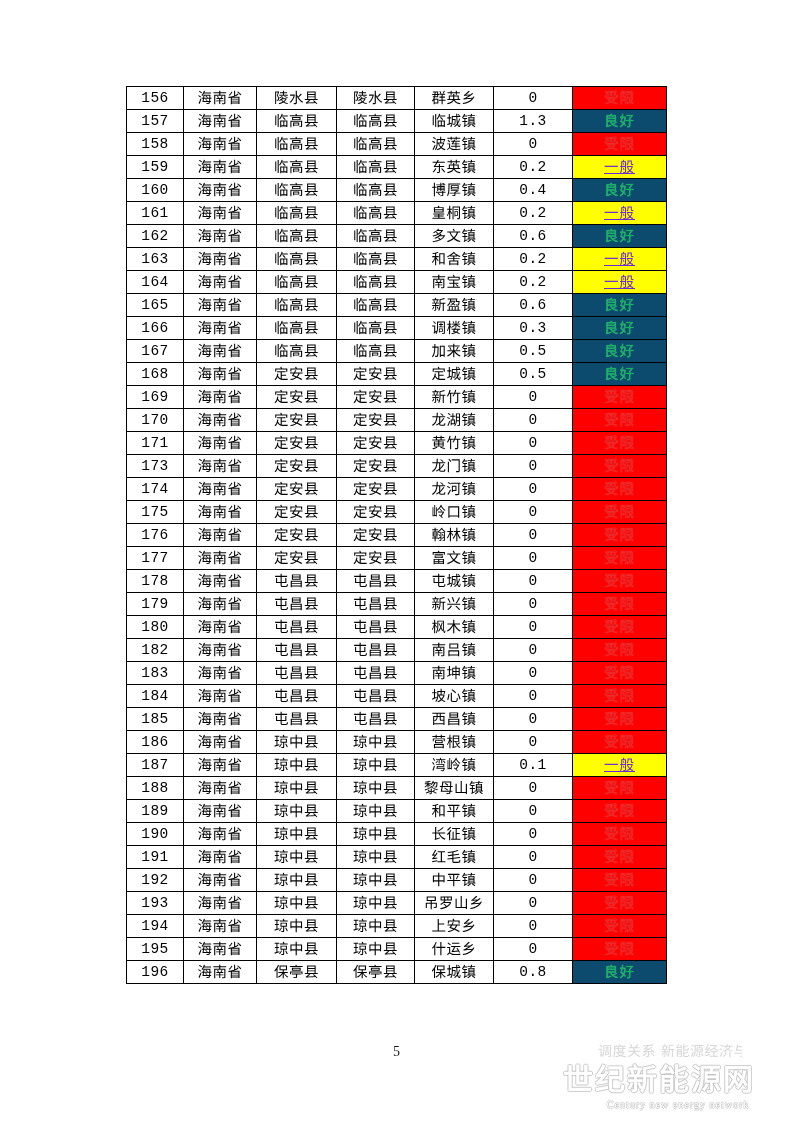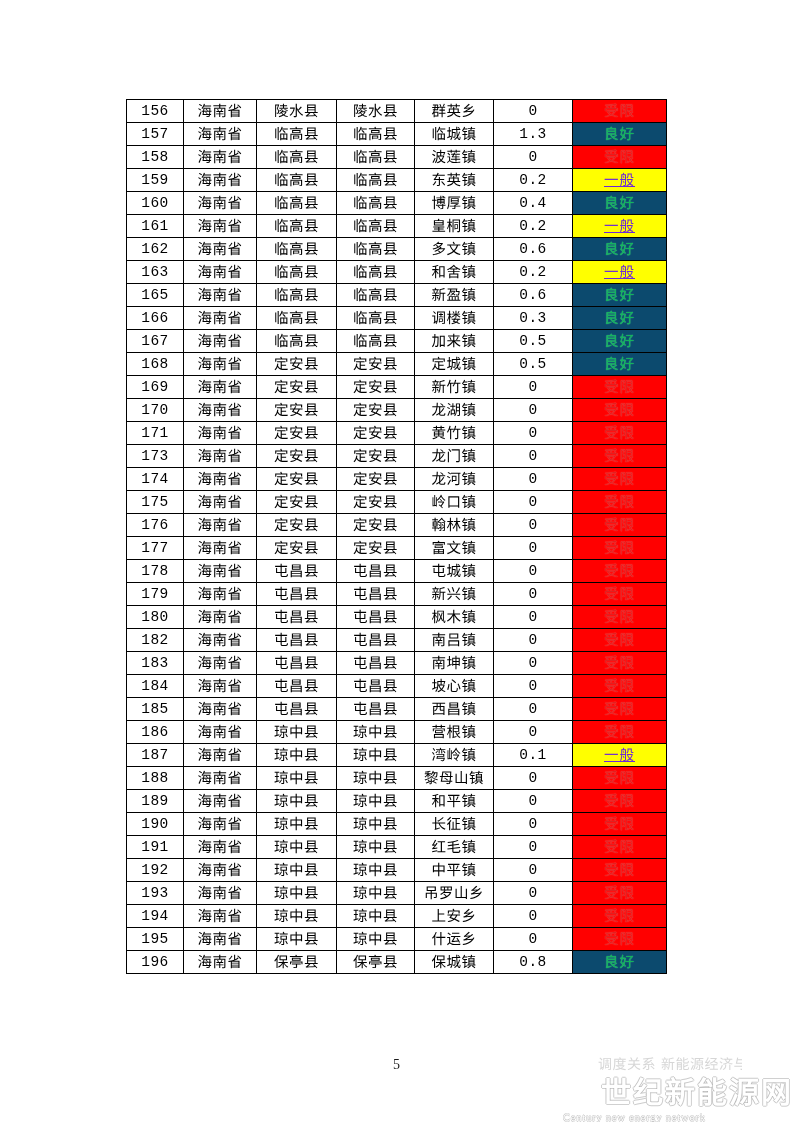--- a/index.html
+++ b/index.html
@@ -11,21 +11,21 @@
   body {
     width: 793px;
     height: 1122px;
     position: relative;
     font-family: "Liberation Serif", "DejaVu Serif", serif;
     overflow: hidden;
   }
 
   #page {
     position: absolute;
-    left: 0; top: 13px;
+    left: 0; top: 0;
     width: 793px;
     height: 1090px;
     background: #ffffff;
   }
 
   
   #data-table-wrap {
     position: absolute;
     left: 126px;
     top: 86px;
@@ -143,34 +143,35 @@
     height: 60px;
     z-index: 2;
     pointer-events: none;
   }
   #watermark .wm-cn {
     font-family: "DejaVu Sans", "Liberation Sans", sans-serif;
     font-size: 30px;
     line-height: 36px;
     letter-spacing: 2px;
     color: #ffffff;
-    text-align: right;
+    text-align: left;
     font-weight: 700;
     text-shadow:
        1px 0 0 rgba(170,170,170,0.55),
       -1px 0 0 rgba(170,170,170,0.55),
        0 1px 0 rgba(170,170,170,0.55),
        0 -1px 0 rgba(170,170,170,0.55);
   }
   #watermark .wm-en {
     font-family: "Liberation Serif", "DejaVu Serif", serif;
     font-size: 10.5px;
     line-height: 14px;
     letter-spacing: 0.8px;
     color: #ffffff;
+    text-align: center;
     text-shadow:
        0.6px 0 0 rgba(175,175,175,0.6),
       -0.6px 0 0 rgba(175,175,175,0.6),
        0 0.6px 0 rgba(175,175,175,0.6),
        0 -0.6px 0 rgba(175,175,175,0.6);
   }
 </style>
 </head>
 <body>
 
@@ -254,20 +255,29 @@
           <tr>
             <td class="idx">163</td>
             <td class="cn">海南省</td>
             <td class="cn">临高县</td>
             <td class="cn">临高县</td>
             <td class="cn">和舍镇</td>
             <td class="val">0.2</td>
             <td class="status s-yellow">一般</td>
           </tr>
           <tr>
+            <td class="idx">164</td>
+            <td class="cn">海南省</td>
+            <td class="cn">临高县</td>
+            <td class="cn">临高县</td>
+            <td class="cn">南宝镇</td>
+            <td class="val">0.2</td>
+            <td class="status s-yellow">一般</td>
+          </tr>
+          <tr>
             <td class="idx">165</td>
             <td class="cn">海南省</td>
             <td class="cn">临高县</td>
             <td class="cn">临高县</td>
             <td class="cn">新盈镇</td>
             <td class="val">0.6</td>
             <td class="status s-green">良好</td>
           </tr>
           <tr>
             <td class="idx">166</td>

